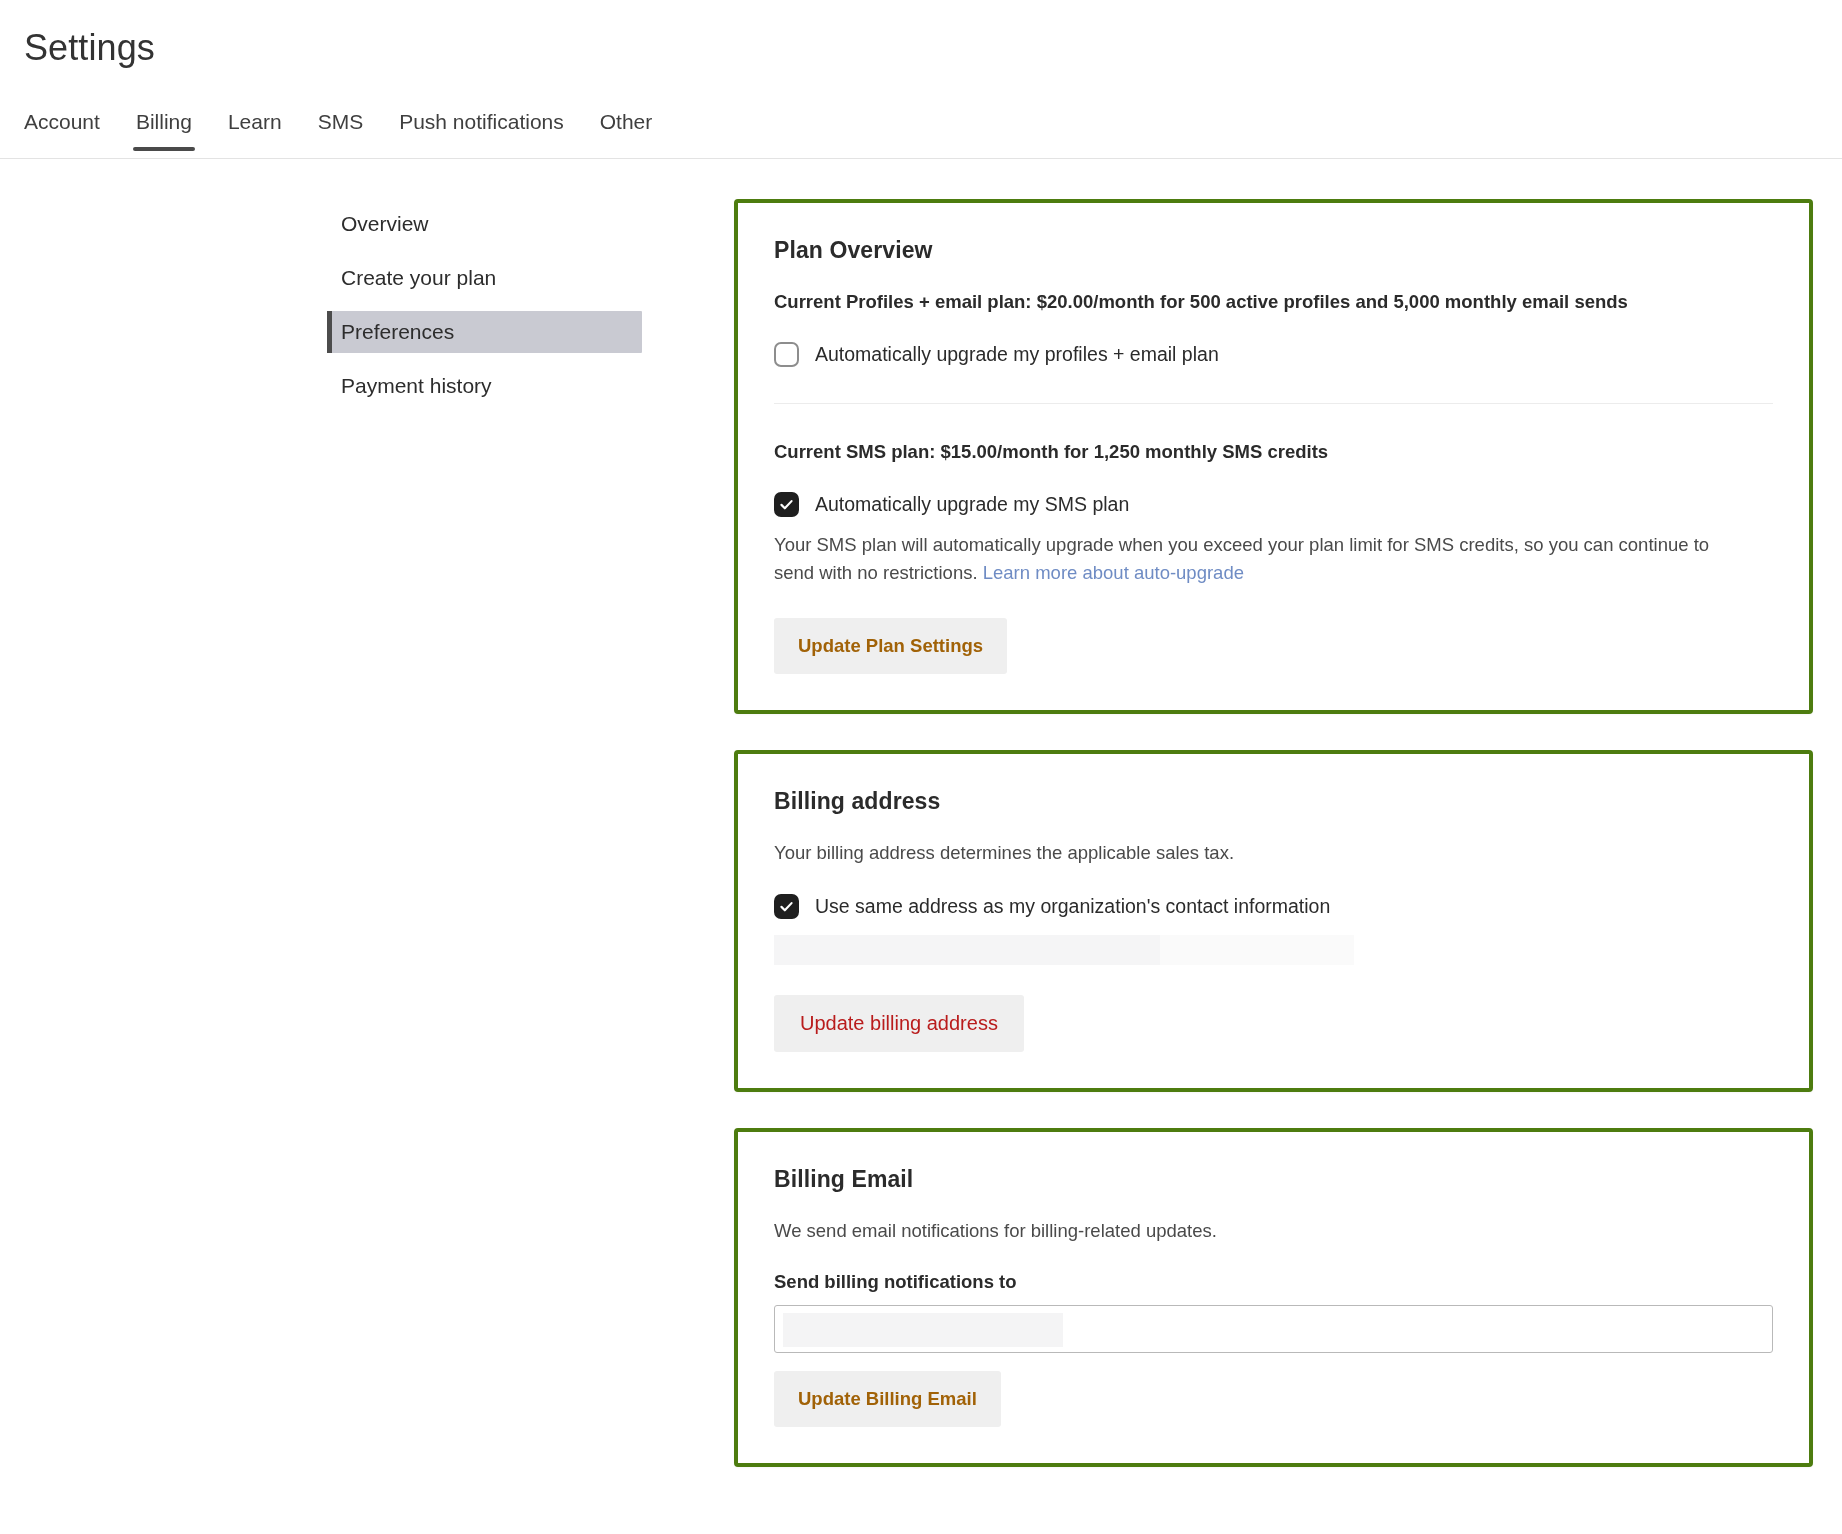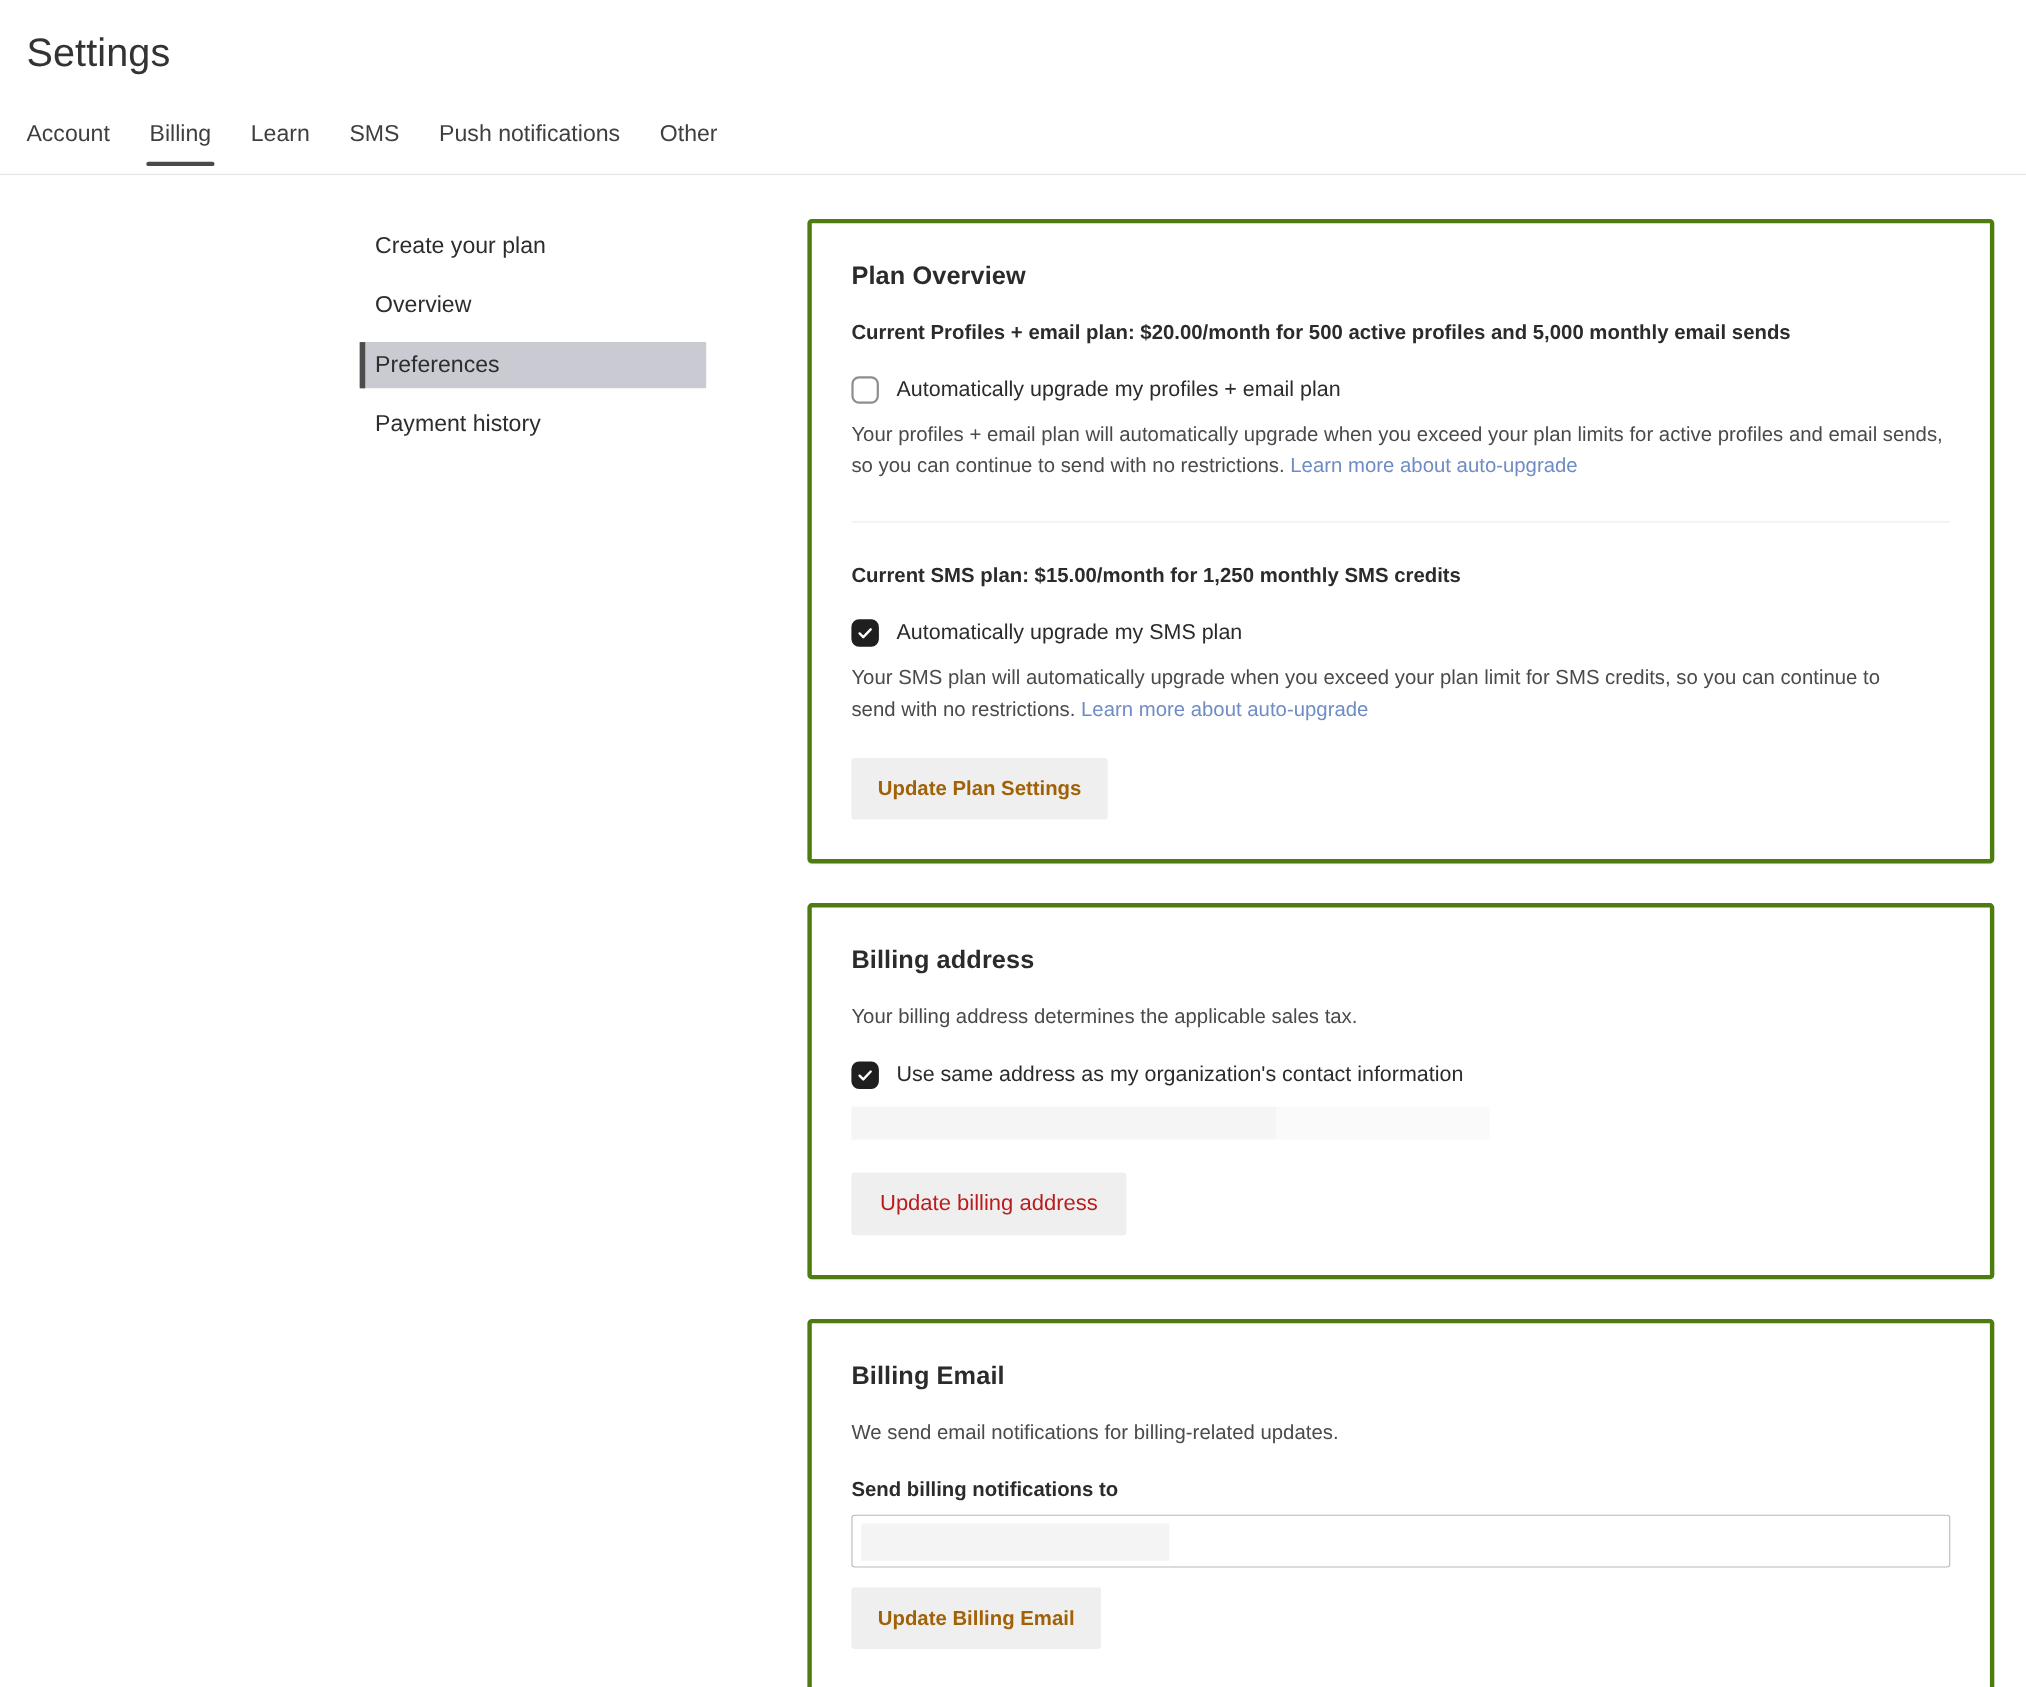--- a/index.html
+++ b/index.html
@@ -265,24 +265,24 @@
   <div class="tab">Push notifications</div>
   <div class="tab">Other</div>
 </nav>
 
 <div class="layout">
 
   <div class="spacer-left"></div>
 
   <aside class="sidenav">
     <div class="nav-item">
-      <span>Create your plan</span>
+      <span>Overview</span>
     </div>
     <div class="nav-item">
-      <span>Overview</span>
+      <span>Create your plan</span>
     </div>
     <div class="nav-item active">
       <span>Preferences</span>
     </div>
     <div class="nav-item">
       <span>Payment history</span>
     </div>
   </aside>
 
   <main class="cards">
@@ -292,24 +292,20 @@
 
       <p class="lead-bold">Current Profiles + email plan: $20.00/month for 500 active profiles and 5,000 monthly email sends</p>
 
       <div class="check-row">
         <span class="cbox off">
           
         </span>
         <span class="check-label">Automatically upgrade my profiles + email plan</span>
       </div>
 
-      <p class="body-text">
-        <span>Your profiles + email plan will automatically upgrade when you exceed your plan limits for active profiles and email sends, so you can continue to send with no restrictions.</span>
-        <span class="inline-link">Learn more about auto-upgrade</span>
-      </p>
 
       <div class="divider"></div>
 
       <p class="lead-bold">Current SMS plan: $15.00/month for 1,250 monthly SMS credits</p>
 
       <div class="check-row">
         <span class="cbox on">
           <svg width="15" height="15" viewBox="0 0 16 16">
             <path d="M2.6 8.4 L6.2 12 L13.4 4.4" fill="none" stroke="#ffffff" stroke-width="2.3" stroke-linecap="round" stroke-linejoin="round"></path>
           </svg>

